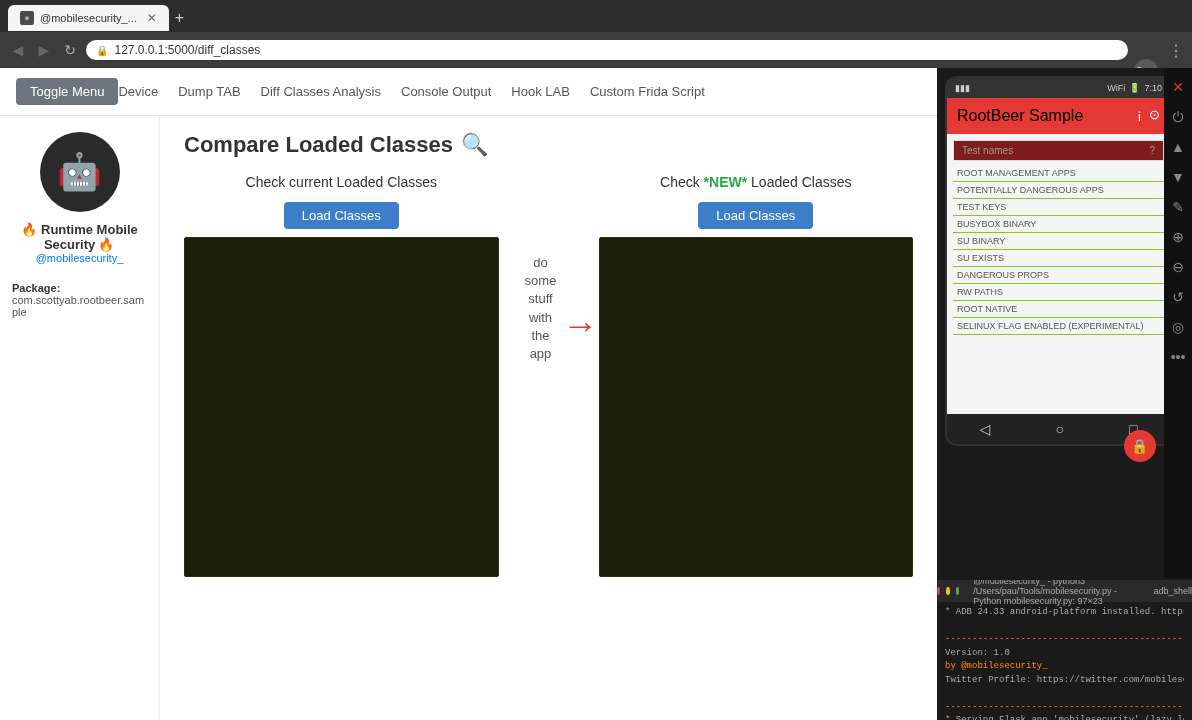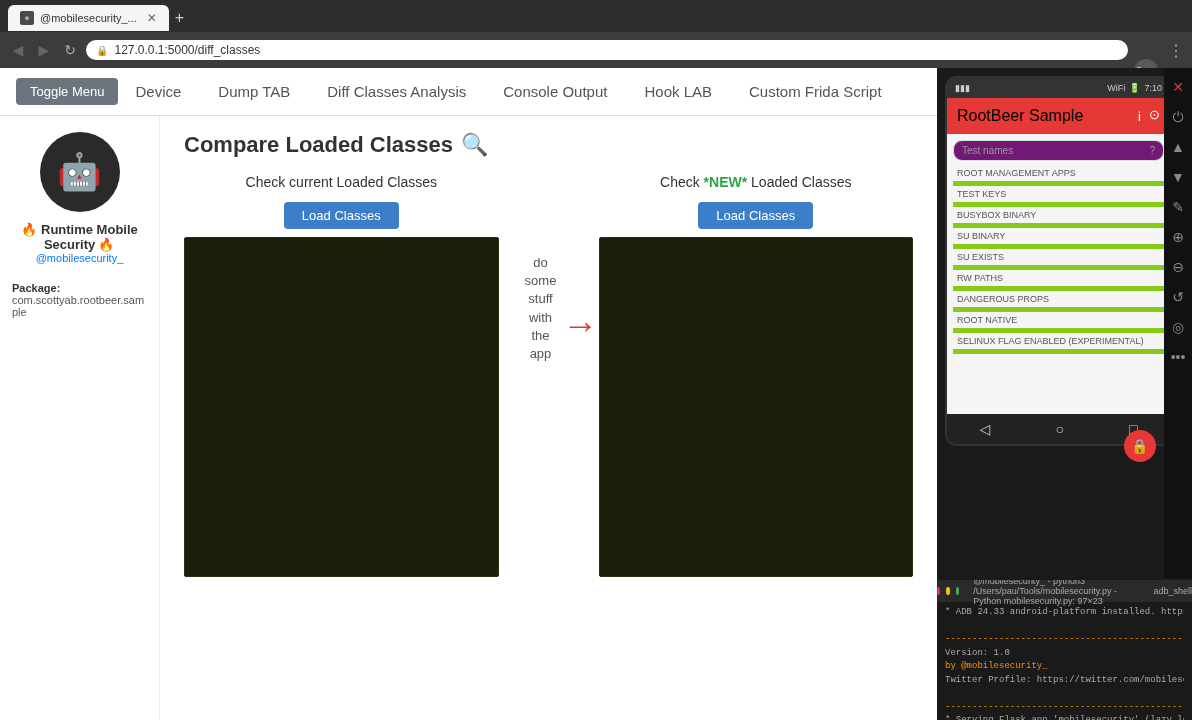--- a/index.html
+++ b/index.html
@@ -119,25 +119,24 @@
       padding: 6px 14px;
       border-radius: 4px;
       font-size: 13px;
       cursor: pointer;
     }
     .nav-links {
       display: flex;
       gap: 20px;
     }
     .nav-link {
-      font-size: 15px;
+      font-size: 13px;
       color: #555;
       text-decoration: none;
       cursor: pointer;
-      margin-left: 17px;
     }
 
     
     .content-area {
       display: flex;
       flex: 1;
       overflow: hidden;
     }
 
     
@@ -317,36 +316,36 @@
       color: #fff;
       font-size: 13px;
     }
 
     .phone-content {
       background: #f5f5f5;
       min-height: 280px;
       padding: 6px;
     }
     .phone-search-bar {
-      background: #701a75;
+      background: #7f1d1d;
       border: 1px solid #ddd;
-      border-radius: 9px;
+      border-radius: 0;
       padding: 4px 8px;
       font-size: 10px;
       color: #999;
       display: flex;
       align-items: center;
       justify-content: space-between;
       margin-bottom: 4px;
     }
     .phone-test-item {
       font-size: 9px;
       color: #555;
       padding: 3px 4px;
-      border-bottom: 5px solid #84cc16;
+      border-bottom: 1px solid #84cc16;
       cursor: pointer;
     }
     .phone-fab {
       position: absolute;
       right: 36px;
       background: #e53935;
       width: 32px;
       height: 32px;
       border-radius: 50%;
       display: flex;
@@ -547,26 +546,27 @@
             </div>
           </div>
 
           <div class="phone-content">
             <div class="phone-search-bar">
               <span>Test names</span>
               <span>?</span>
             </div>
             <div id="phone-test-list">
                 <div class="phone-test-item">ROOT MANAGEMENT APPS</div>
+                <div class="phone-test-item">POTENTIALLY DANGEROUS APPS</div>
                 <div class="phone-test-item">TEST KEYS</div>
                 <div class="phone-test-item">BUSYBOX BINARY</div>
                 <div class="phone-test-item">SU BINARY</div>
                 <div class="phone-test-item">SU EXISTS</div>
+                <div class="phone-test-item">DANGEROUS PROPS</div>
                 <div class="phone-test-item">RW PATHS</div>
-                <div class="phone-test-item">DANGEROUS PROPS</div>
                 <div class="phone-test-item">ROOT NATIVE</div>
                 <div class="phone-test-item">SELINUX FLAG ENABLED (EXPERIMENTAL)</div>
               </div>
           </div>
 
           <div class="phone-fab">
             <span>🔒</span>
           </div>
 
           <div class="phone-nav-bar">

